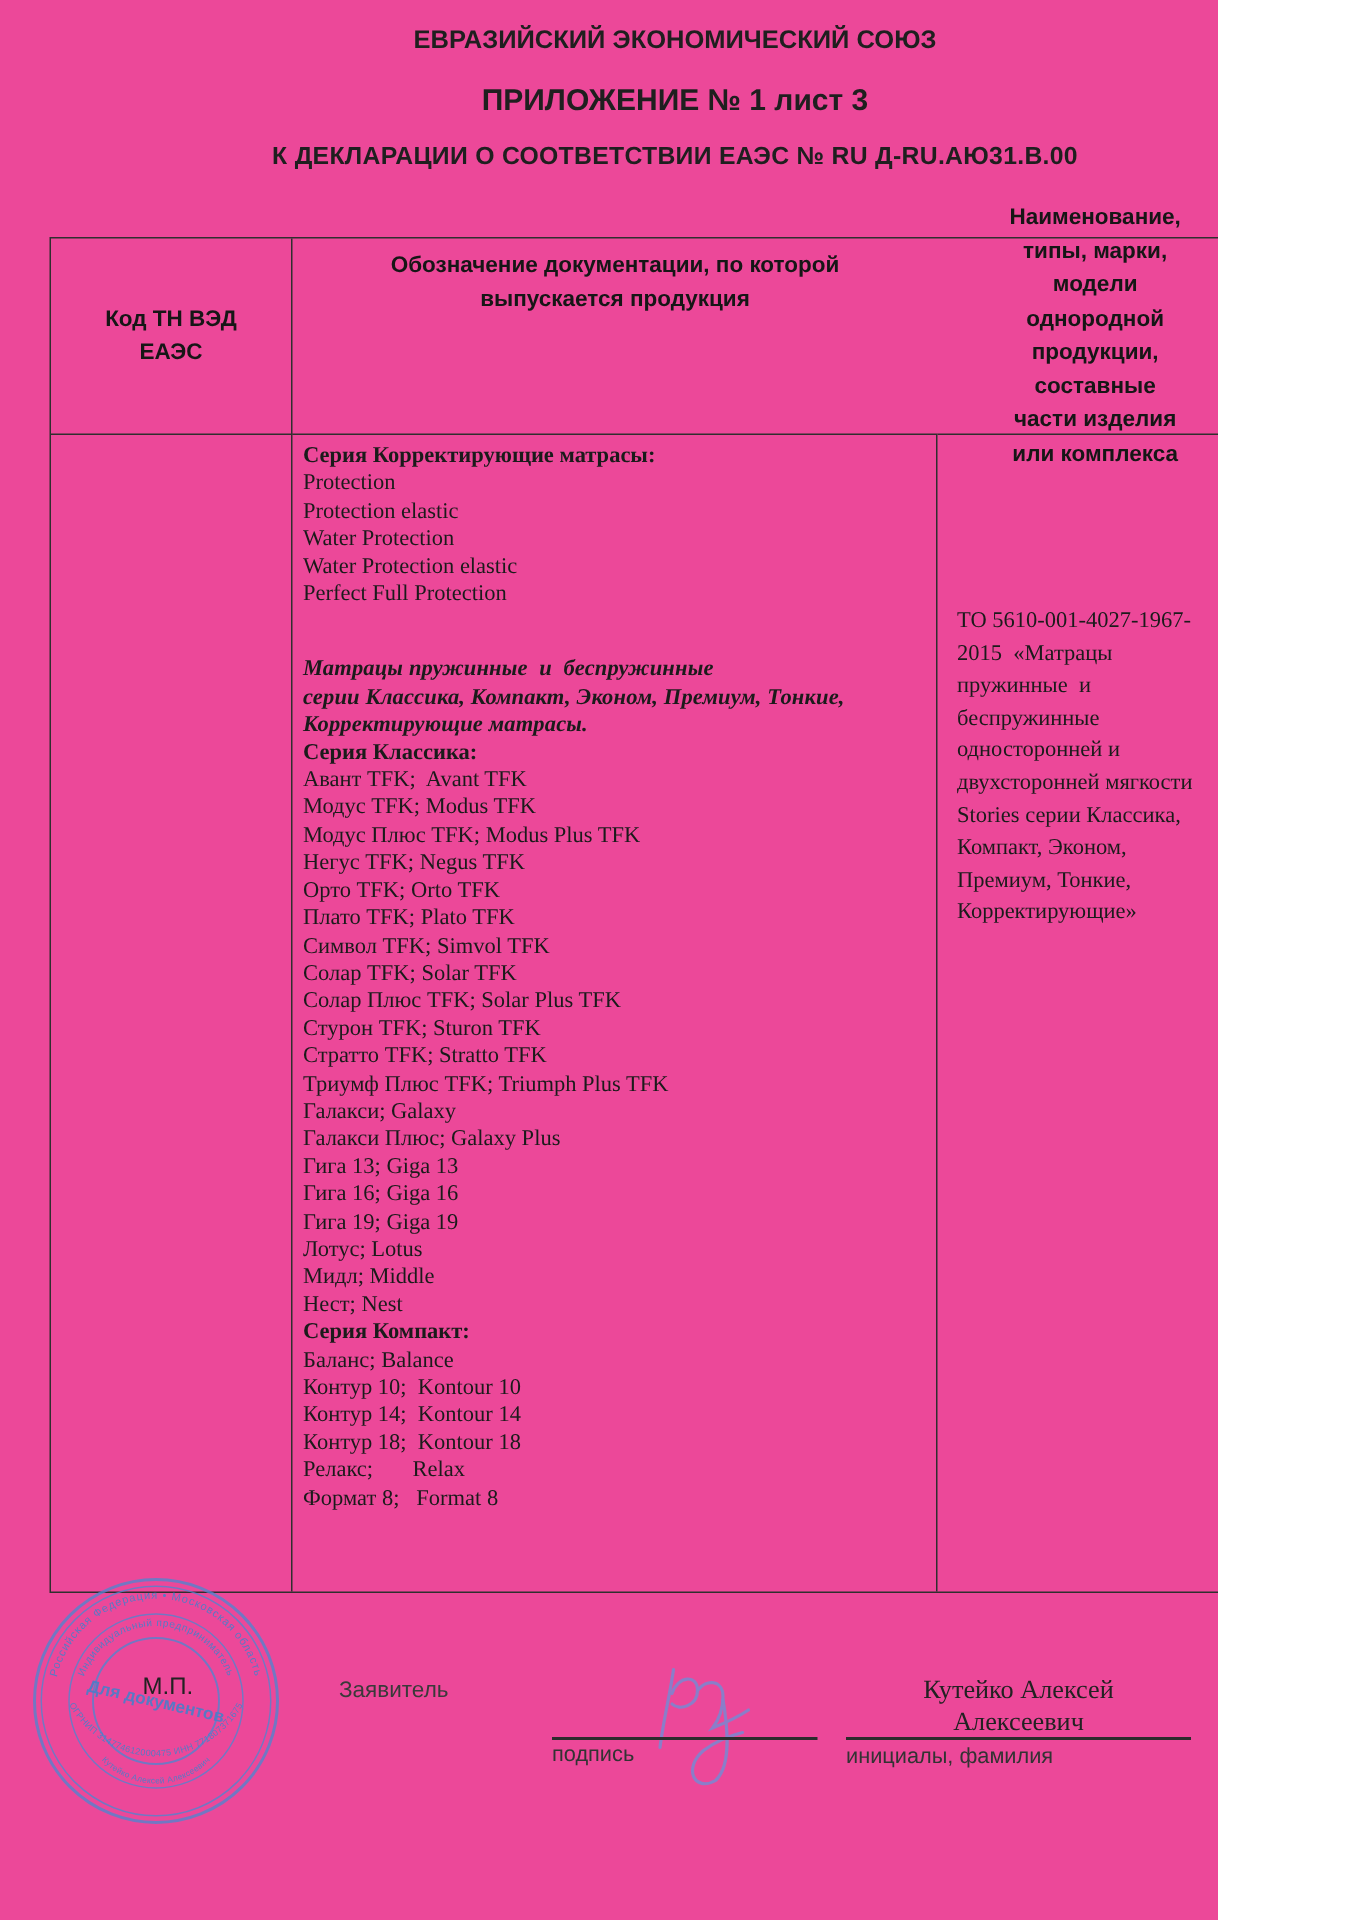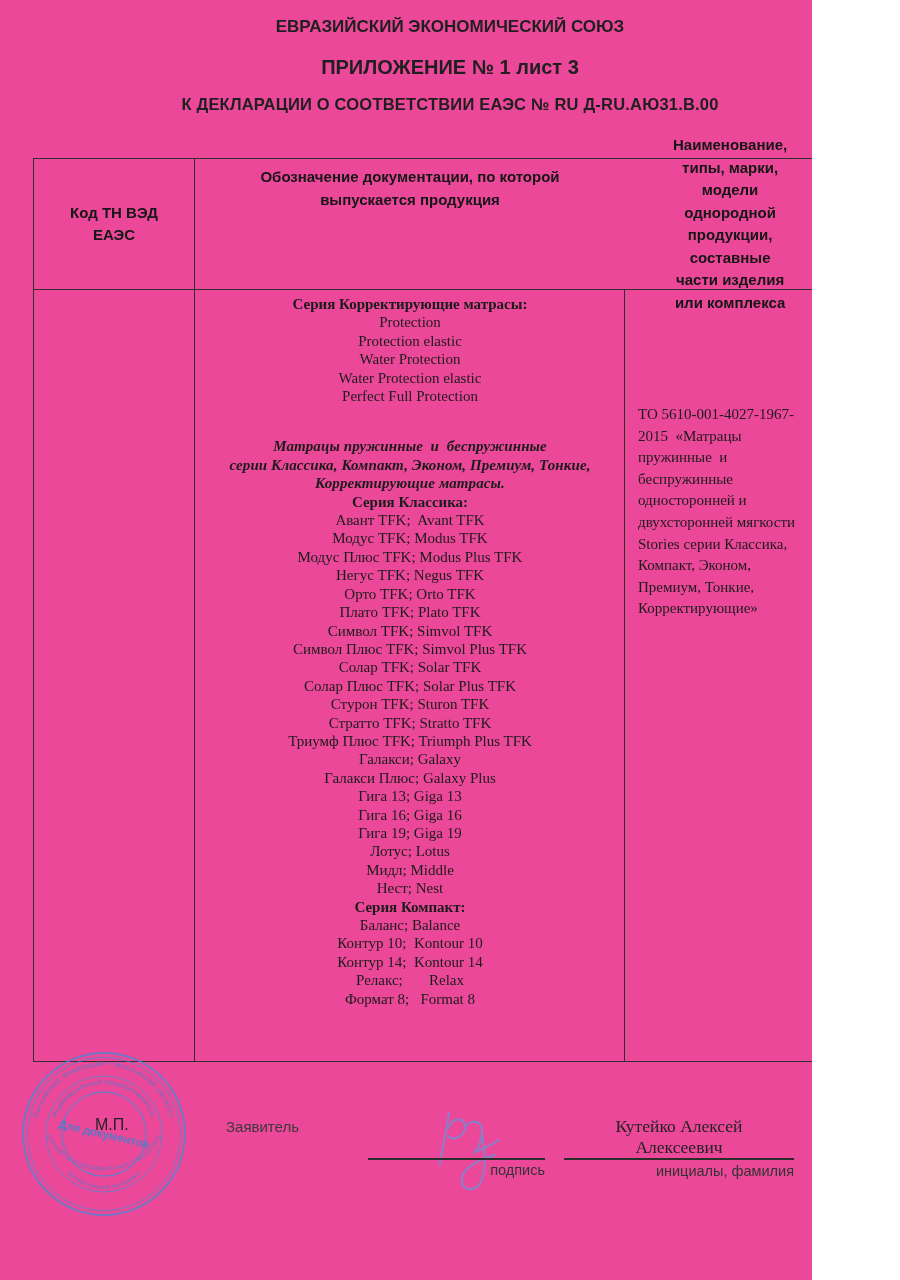--- a/index.html
+++ b/index.html
@@ -18,34 +18,34 @@
   .cell.last{border-right:none;}
   .th{border-bottom:1.4px solid #2f2f2f;display:flex;align-items:center;justify-content:center;
       text-align:center;font-weight:bold;font-size:15px;line-height:22.5px;color:#161616;}
   .th .inner{width:100%;}
   .th1 .inner{padding:0 28px;}
   .th2 .inner{padding:0 48px;}
   .th3{align-items:flex-start;}
   .th3 .inner{padding:7px 34px 0 34px;}
 
   .body-cell{font-family:"Liberation Serif","DejaVu Serif",serif;font-size:15px;color:#1b1b1b;}
-  .col2-body{padding:5px 6px 0 7px;text-align:center;}
+  .col2-body{padding:5px 6px 0 7px;}
   .col3-body{padding:114px 6px 0 13px;}
   .line{white-space:pre-wrap;line-height:18.4px;}
   .col3-body .line{line-height:21.6px;}
   .b-heading{font-weight:bold;line-height:18.4px;white-space:pre-wrap;}
   .desc{margin-top:32px;font-weight:bold;font-style:italic;}
   .desc .line{line-height:18.4px;letter-spacing:.1px;}
 
   .mp{position:absolute;left:95px;top:1116px;font-size:16px;color:#222;}
   .applicant{position:absolute;left:226px;top:1118px;font-size:15px;color:#3a3a3a;}
   .rule{position:absolute;height:1.6px;background:#2c2c2c;}
   .sig-rule{left:368px;top:1158px;width:177px;}
   .name-rule{left:564px;top:1158px;width:230px;}
-  .caption{position:absolute;text-align:right;font-size:14.5px;color:#333;}
+  .caption{position:absolute;text-align:left;font-size:14.5px;color:#333;}
   .sig-caption{left:368px;top:1162px;width:177px;}
   .name-caption{left:564px;top:1163px;width:230px;}
   .name{position:absolute;left:564px;top:1116px;width:230px;text-align:center;
         font-family:"Liberation Serif","DejaVu Serif",serif;font-size:17.5px;line-height:21px;color:#222;}
   .name .inner{width:175px;margin:0 auto;}
 
   .stamp{position:absolute;left:16px;top:1050px;}
   .stamp *{font-family:"Liberation Sans","DejaVu Sans",sans-serif;}
   .signature{position:absolute;left:424px;top:1102px;}
 </style>
@@ -87,40 +87,40 @@
         </div>
       <div class="b-heading">Серия Классика:</div>
       <div>
           <div class="line">Авант TFK;  Avant TFK</div>
           <div class="line">Модус TFK; Modus TFK</div>
           <div class="line">Модус Плюс TFK; Modus Plus TFK</div>
           <div class="line">Негус TFK; Negus TFK</div>
           <div class="line">Орто TFK; Orto TFK</div>
           <div class="line">Плато TFK; Plato TFK</div>
           <div class="line">Символ TFK; Simvol TFK</div>
-          <div class="line">Символ Плюс TFK; Simvol Plus TFK</div>
           <div class="line">Солар TFK; Solar TFK</div>
           <div class="line">Солар Плюс TFK; Solar Plus TFK</div>
           <div class="line">Стурон TFK; Sturon TFK</div>
           <div class="line">Стратто TFK; Stratto TFK</div>
           <div class="line">Триумф Плюс TFK; Triumph Plus TFK</div>
           <div class="line">Галакси; Galaxy</div>
           <div class="line">Галакси Плюс; Galaxy Plus</div>
           <div class="line">Гига 13; Giga 13</div>
           <div class="line">Гига 16; Giga 16</div>
           <div class="line">Гига 19; Giga 19</div>
           <div class="line">Лотус; Lotus</div>
           <div class="line">Мидл; Middle</div>
           <div class="line">Нест; Nest</div>
         </div>
       <div class="b-heading">Серия Компакт:</div>
       <div>
           <div class="line">Баланс; Balance</div>
           <div class="line">Контур 10;  Kontour 10</div>
           <div class="line">Контур 14;  Kontour 14</div>
+          <div class="line">Контур 18;  Kontour 18</div>
           <div class="line">Релакс;       Relax</div>
           <div class="line">Формат 8;   Format 8</div>
         </div>
     </div>
 
     <div class="cell body-cell col3-body last">
         <div class="line">ТО 5610-001-4027-1967-</div>
         <div class="line">2015  «Матрацы</div>
         <div class="line">пружинные  и</div>
         <div class="line">беспружинные</div>

